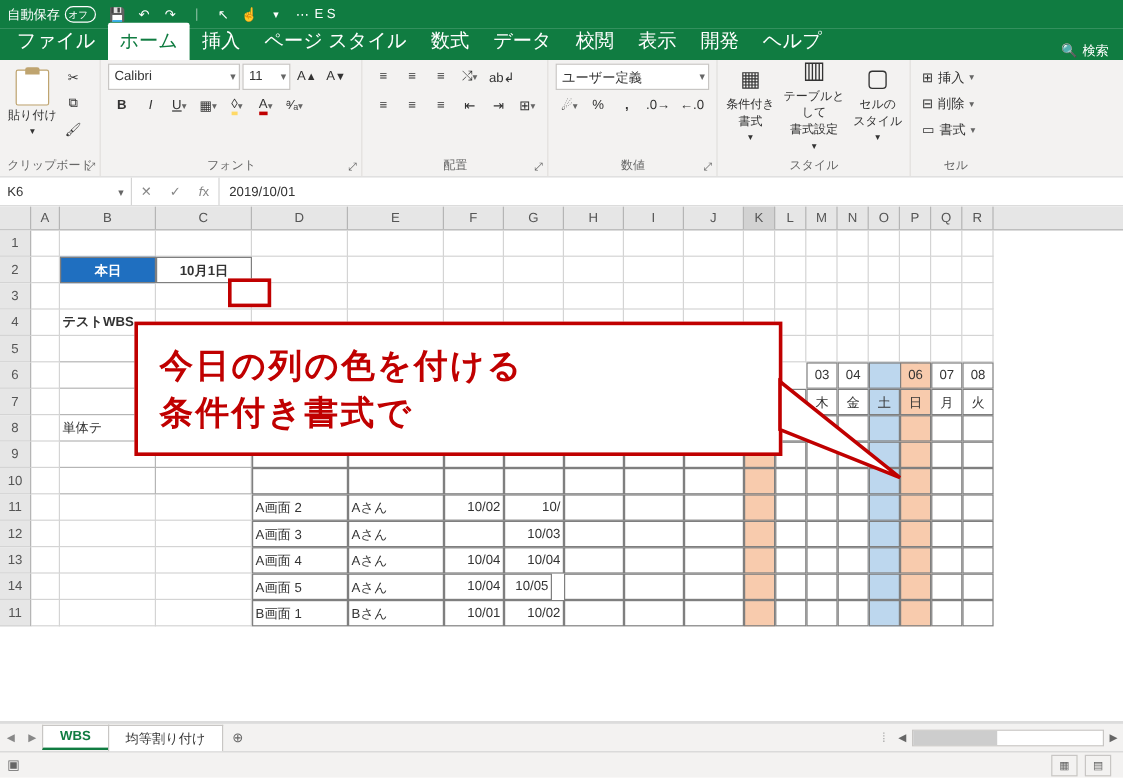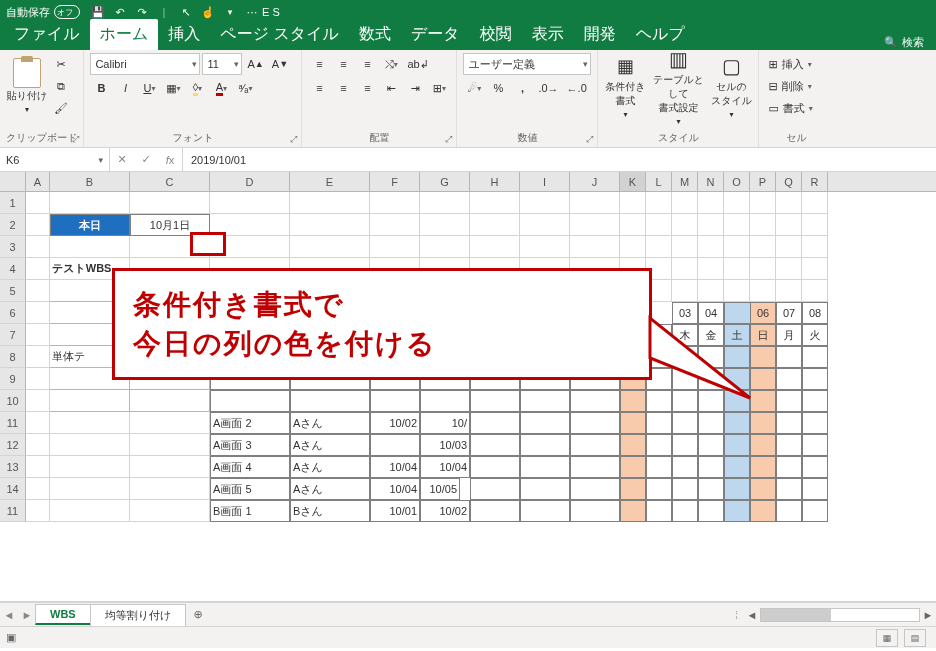--- a/index.html
+++ b/index.html
@@ -331,21 +331,21 @@
       <div class="cell" style="left: 646px; top: 0px; width: 26px; height: 22px;"></div>
       <div class="cell" style="left: 672px; top: 0px; width: 26px; height: 22px;"></div>
       <div class="cell" style="left: 698px; top: 0px; width: 26px; height: 22px;"></div>
       <div class="cell" style="left: 724px; top: 0px; width: 26px; height: 22px;"></div>
       <div class="cell" style="left: 750px; top: 0px; width: 26px; height: 22px;"></div>
       <div class="cell" style="left: 776px; top: 0px; width: 26px; height: 22px;"></div>
       <div class="cell" style="left: 802px; top: 0px; width: 26px; height: 22px;"></div>
       <div class="rowhead" style="top: 22px; height: 22px; line-height: 22px;">2</div>
       <div class="cell" style="left: 26px; top: 22px; width: 24px; height: 22px;"></div>
       <div class="cell jc-c" style="left: 50px; top: 22px; width: 80px; height: 22px; background: rgb(31, 111, 192); color: rgb(255, 255, 255); border: 1px solid rgb(127, 127, 127); font-weight: bold;">本日</div>
-      <div class="cell jc-c" style="left: 130px; top: 22px; width: 80px; height: 22px; border: 1px solid rgb(127, 127, 127); font-weight: normal;">10月1日</div>
+      <div class="cell jc-c" style="left: 130px; top: 22px; width: 80px; height: 22px; border: 1px solid rgb(127, 127, 127); font-weight: bold;">10月1日</div>
       <div class="cell" style="left: 210px; top: 22px; width: 80px; height: 22px;"></div>
       <div class="cell" style="left: 290px; top: 22px; width: 80px; height: 22px;"></div>
       <div class="cell" style="left: 370px; top: 22px; width: 50px; height: 22px;"></div>
       <div class="cell" style="left: 420px; top: 22px; width: 50px; height: 22px;"></div>
       <div class="cell" style="left: 470px; top: 22px; width: 50px; height: 22px;"></div>
       <div class="cell" style="left: 520px; top: 22px; width: 50px; height: 22px;"></div>
       <div class="cell" style="left: 570px; top: 22px; width: 50px; height: 22px;"></div>
       <div class="cell" style="left: 620px; top: 22px; width: 26px; height: 22px;"></div>
       <div class="cell" style="left: 646px; top: 22px; width: 26px; height: 22px;"></div>
       <div class="cell" style="left: 672px; top: 22px; width: 26px; height: 22px;"></div>
@@ -599,22 +599,22 @@
       <div class="cell" style="left: 698px; top: 308px; width: 26px; height: 22px; border: 1px solid rgb(127, 127, 127);"></div>
       <div class="cell" style="left: 724px; top: 308px; width: 26px; height: 22px; border: 1px solid rgb(127, 127, 127); background: rgb(189, 215, 238);"></div>
       <div class="cell" style="left: 750px; top: 308px; width: 26px; height: 22px; border: 1px solid rgb(127, 127, 127); background: rgb(248, 203, 173);"></div>
       <div class="cell" style="left: 776px; top: 308px; width: 26px; height: 22px; border: 1px solid rgb(127, 127, 127);"></div>
       <div class="cell" style="left: 802px; top: 308px; width: 26px; height: 22px; border: 1px solid rgb(127, 127, 127);"></div>
     </div>
 
   <div class="callout-pre" style="left:190px; top:60px; width:36px; height:24px;"></div>
 
   <div class="callout" style="left:112px; top:96px; width:540px;">
+    <div class="callout-text">今日の列の色を付ける</div>
     <div class="callout-text">条件付き書式で</div>
-    <div class="callout-text">今日の列の色を付ける</div>
   </div>
 
   <div class="ptr" style="left:650px; top:146px;">
     <svg width="110" height="90">
         <polygon points="0,0 0,40 100,80" fill="#fff" stroke="#c00000" stroke-width="3"></polygon>
       </svg>
   </div>
 </div>
 
 <div class="sheetbar">

